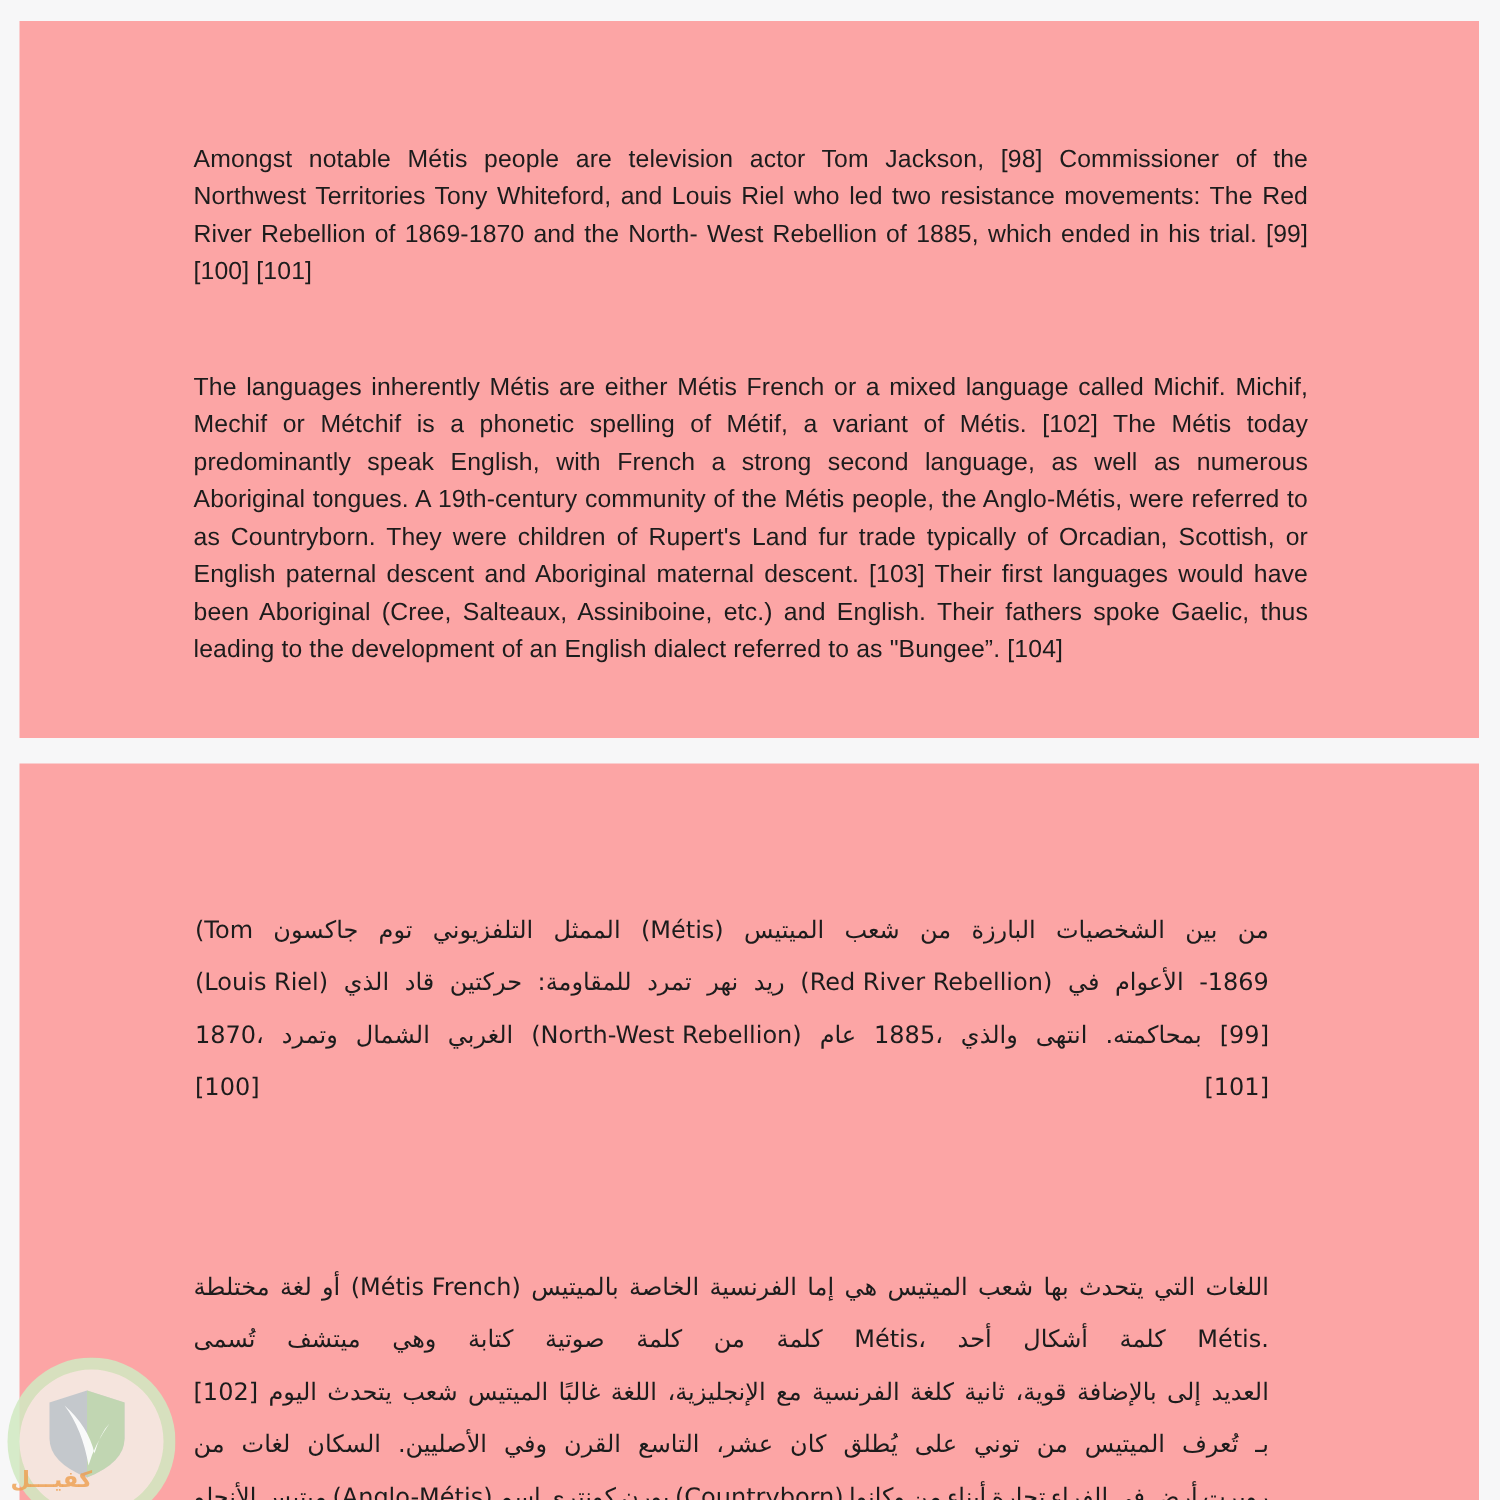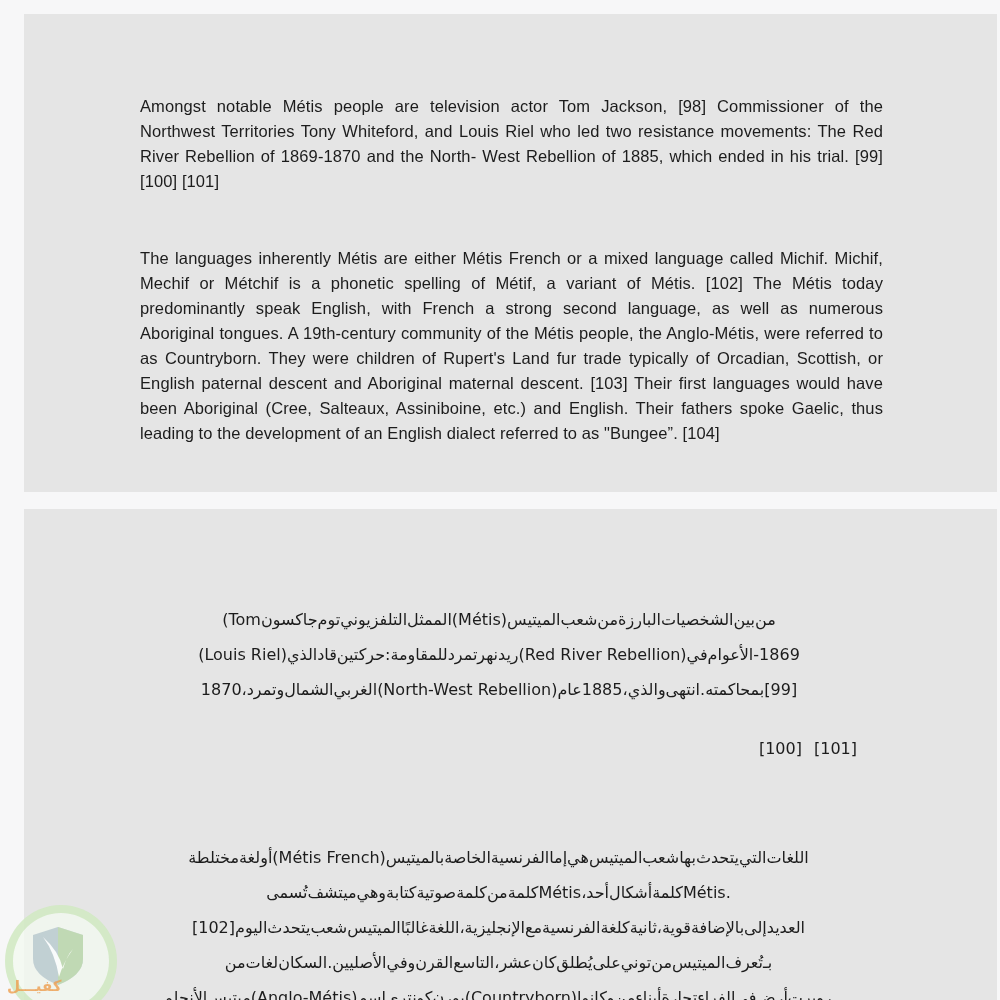--- a/index.html
+++ b/index.html
@@ -2,42 +2,42 @@
 <html><head>
 <meta charset="utf-8">
 <style>
   html,body{margin:0;padding:0;}
   body{
     width:1000px;height:1000px;overflow:hidden;position:relative;
     background:#f7f7f8;
     font-family:"Liberation Sans","DejaVu Sans",sans-serif;
     color:#191919;
   }
-  .page{position:absolute;left:24px;width:973px;background:#e5e5e5;text-decoration:underline;}
+  .page{position:absolute;left:13px;width:973px;background:#fca5a5;text-decoration:underline;}
   #page1{top:14px;height:478px;}
   #page2{top:509px;height:520px;}
   .en-para{
     position:absolute;left:116px;width:743px;
     font-size:16.5px;line-height:25px;text-align:justify;
     color:#1c1c1c;letter-spacing:0.1px;
   }
   #en-para-1{top:80px;}
   #en-para-2{top:232px;}
   .ar-para{
     position:absolute;
     font-family:"DejaVu Sans",sans-serif;
     font-size:16px;color:#1c1c1c;
   }
   #ar-para-1{left:117px;top:93px;width:716px;}
   #ar-para-2{left:116px;top:331px;width:717px;}
   .ar-line{
-    display:flex;justify-content:center;
+    display:flex;justify-content:space-between;
     height:35px;line-height:35px;overflow:hidden;white-space:nowrap;
   }
-  .ar-line.align-right{justify-content:flex-end;gap:12px;margin-top:24px;}
+  .ar-line.align-right{gap:12px;}
   .ar-line span{white-space:nowrap;}
   
   #watermark{position:absolute;left:5px;top:905px;width:112px;height:112px;pointer-events:none;}
   #wm-circle{
     position:absolute;left:0;top:0;width:96px;height:96px;border-radius:50%;
     border:8px solid rgba(178,220,150,0.45);
     background:rgba(243,250,240,0.75);
   }
   #wm-shield{position:absolute;left:24px;top:20px;}
   #wm-text{

